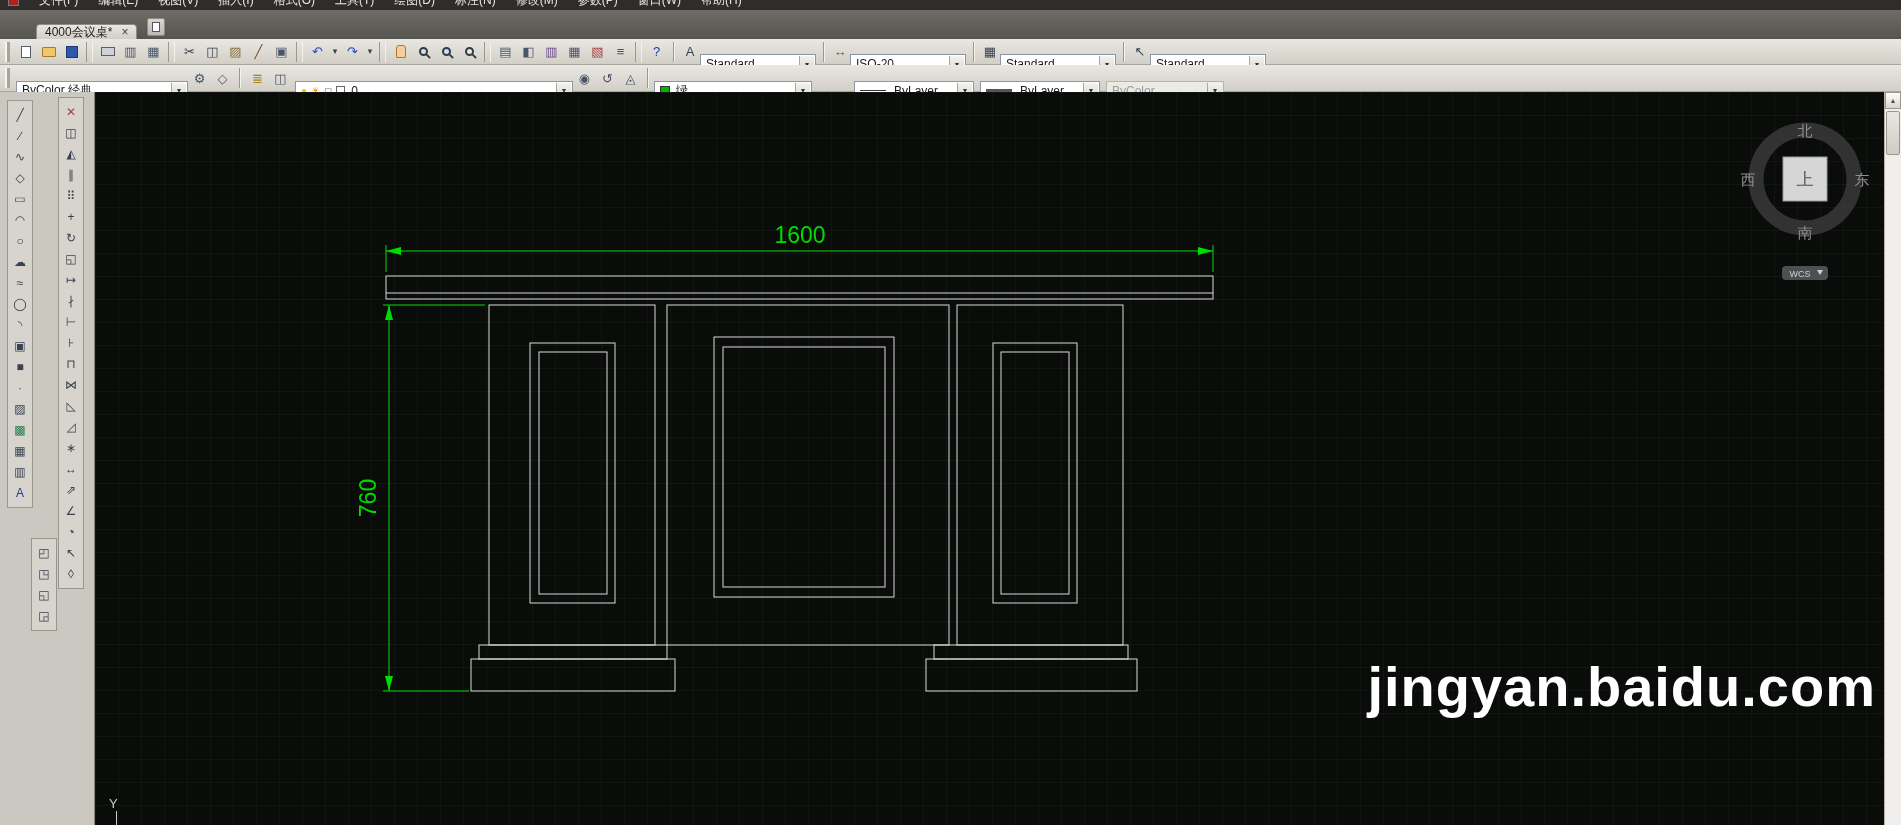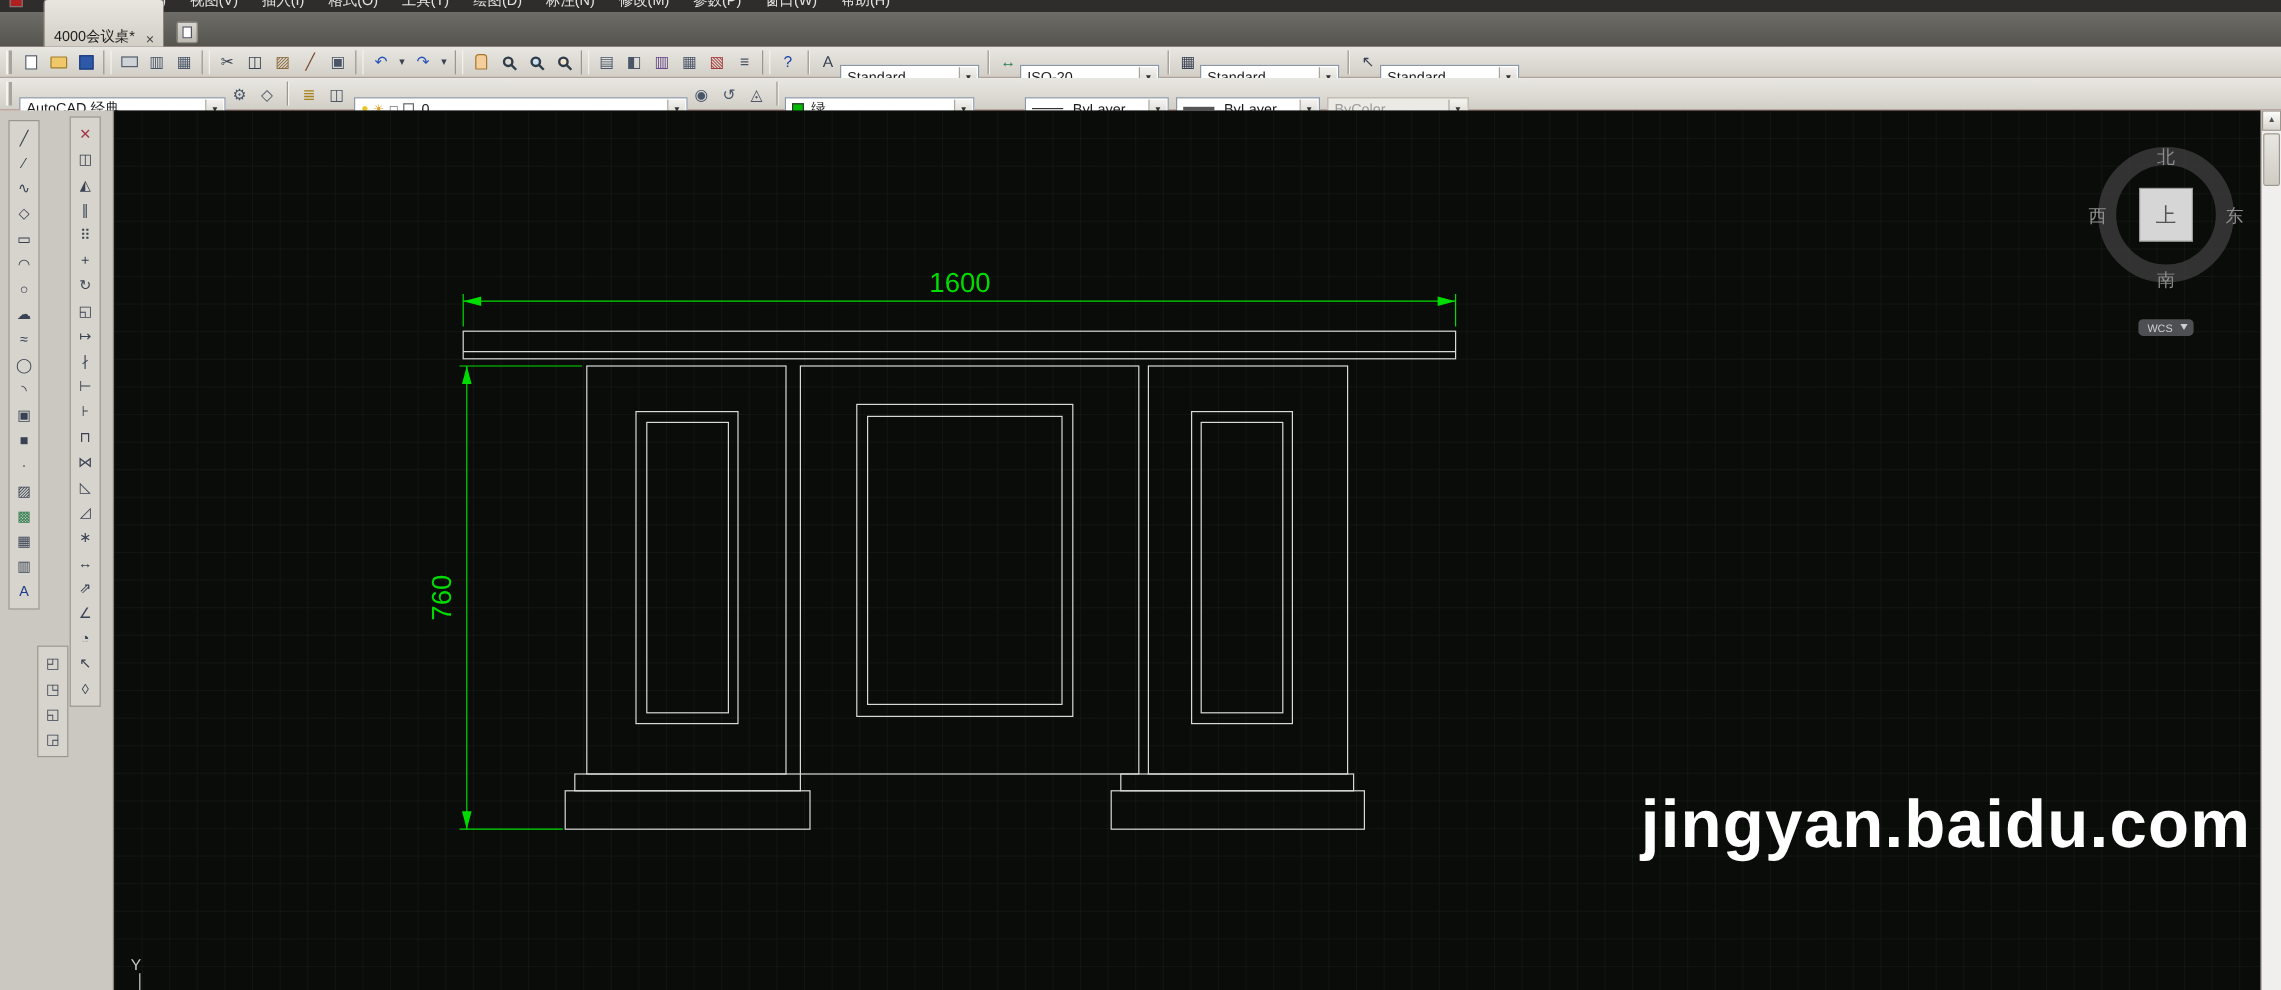--- a/index.html
+++ b/index.html
@@ -10,23 +10,23 @@
   
   .menubar { position:absolute; top:0; left:0; right:0; height:10px; background:#2e2d2b; overflow:hidden; }
   .menubar-in { display:flex; align-items:center; margin-top:-9px; padding-left:8px; }
   .appicon { width:11px; height:11px; background:#b02020; border:1px solid #777; margin-right:10px; flex:none; }
   .menus { display:flex; }
   .menu-item { color:#e6e4e0; font-size:12px; line-height:19px; padding:0 10px; white-space:nowrap; }
 
   
   .tabbar { position:absolute; top:10px; left:0; right:0; height:29px;
             background:linear-gradient(#6e6c67,#56544f); display:flex; align-items:flex-end; }
-  .tab { margin-left:36px; height:40px; background:linear-gradient(#e9e6df,#d2cec6);
+  .tab { margin-left:36px; height:15px; background:linear-gradient(#e9e6df,#d2cec6);
          border:1px solid #8e8b84; border-bottom:none; border-radius:4px 4px 0 0;
-         display:flex; align-items:flex-end; padding:0 8px; font-size:12px; color:#1c1c1c; }
+         display:flex; align-items:center; padding:0 8px; font-size:12px; color:#1c1c1c; }
   .tab-close { margin-left:9px; font-size:12px; color:#444; line-height:1; }
   .newtab-btn { width:18px; height:18px; margin:0 0 3px 10px; background:linear-gradient(#d9d6cf,#bdb9b1);
                 border:1px solid #8e8b84; border-radius:2px; display:flex; align-items:center; justify-content:center; }
   .newtab-btn .pg { width:8px; height:10px; background:#fff; border:1px solid #556; }
 
   
   .tb { position:absolute; left:0; right:0; background:linear-gradient(#e9e7e2,#d2cfc7);
         border-bottom:1px solid #a9a69e; display:flex; align-items:center; }
   .tb1 { top:39px; height:26px; }
   .tb2 { top:65px; height:27px; }
@@ -279,21 +279,21 @@
     <div class="combo w-std">
       <span>Standard</span>
       <span class="combo-arrow">▾</span>
     </div>
   </div>
 
   <div class="tb tb2">
     <span class="grip"></span>
 
     <div class="combo w-ws">
-      <span>AutoCAD 经典</span>
+      <span>ByColor 经典</span>
       <span class="combo-arrow">▾</span>
     </div>
     <div class="tb-icons">
         <span class="tbtn" style="color: rgb(74, 86, 104);">
           <span class="g">⚙</span>
         </span>
         <span class="tbtn" style="color: rgb(74, 86, 104);">
           <span class="g">◇</span>
         </span>
       </div>

